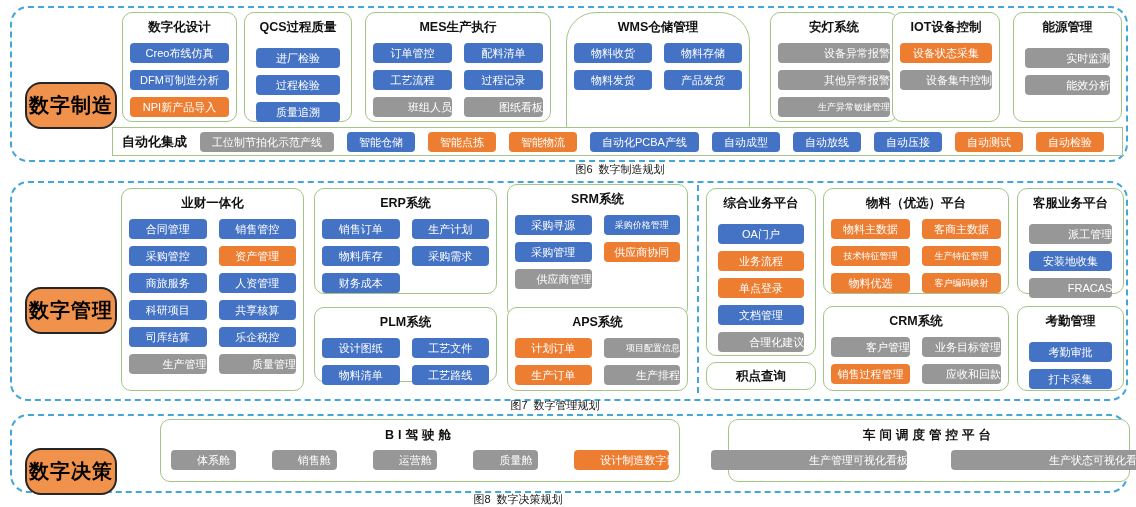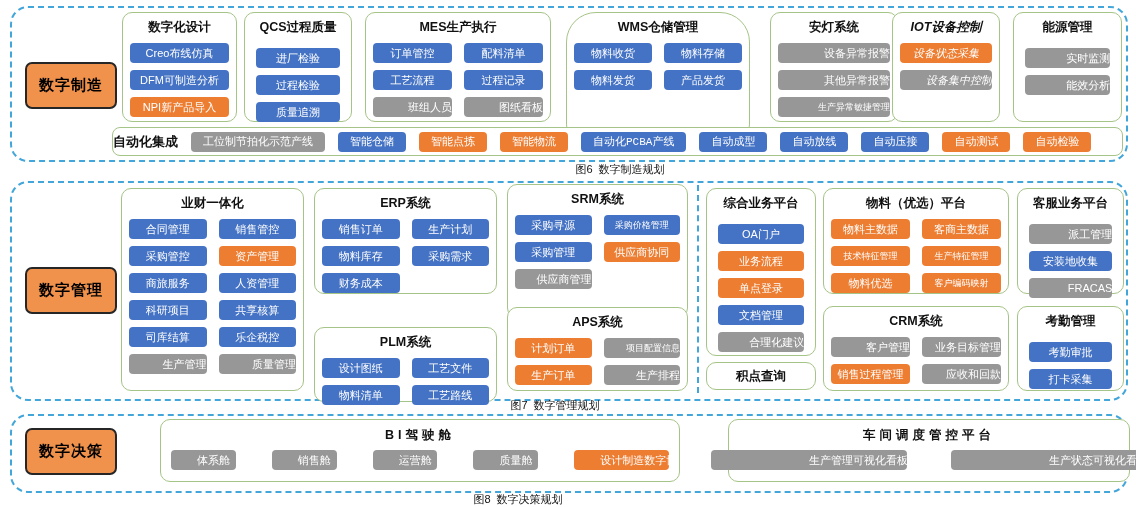--- a/index.html
+++ b/index.html
@@ -3,42 +3,42 @@
 <meta charset="utf-8">
 <style>
   html,body{margin:0;padding:0;}
   body{
     width:1136px;height:507px;position:relative;background:#ffffff;
     font-family:"Liberation Sans",sans-serif;color:#111;overflow:hidden;
   }
   .zone{position:absolute;border:2px dashed #43a6da;border-radius:18px;background:#fff;}
   .vdivider{position:absolute;width:0;border-left:2px dashed #43a6da;}
   .zone-label{
-    position:absolute;background:#f0914c;border:2px solid #262626;border-radius:7px;
+    position:absolute;background:#f0914c;border:2px solid #262626;border-radius:16px;
     display:flex;align-items:center;justify-content:center;
-    font-weight:bold;font-size:15px;color:#000;letter-spacing:1px;box-sizing:border-box;
+    font-weight:bold;font-size:20px;color:#000;letter-spacing:1px;box-sizing:border-box;margin-top:20px;
   }
   .group{
     position:absolute;border:1.6px solid #a5c487;border-radius:10px;background:#fff;
     padding:4px 7px;box-sizing:border-box;
   }
   .gtitle{font-weight:bold;font-size:12.5px;text-align:center;margin:2px 0 7px;white-space:nowrap;}
   .chips{display:grid;grid-template-columns:1fr;gap:7px 12px;}
   .chips.cols-2{grid-template-columns:1fr 1fr;}
   .chip{
     background:#4472c4;color:#fff;border-radius:4px;height:20px;line-height:20px;
     font-size:11px;text-align:center;white-space:nowrap;overflow:hidden;
   }
   .chip.orange{background:#ed7d31;}
   .chip.gray{background:#979797;text-align:right;}
   .chip.small{font-size:9px;}
   .chips.inset{width:92%;margin:12px auto;}
   .autorow{
-    position:absolute;border:1.6px solid #a5c487;border-radius:8px;background:#fff;
-    display:flex;align-items:center;gap:13px;padding:0 0;box-sizing:border-box;font-family:Liberation Mono, monospace;
+    position:absolute;border:1.6px solid #a5c487;border-radius:0;background:#fff;
+    display:flex;align-items:center;gap:13px;padding:0 9px;box-sizing:border-box;
   }
   .rowlabel{font-weight:bold;font-size:13px;white-space:nowrap;}
   .flexchips{display:flex;align-items:center;gap:13px;}
   .flexchips .chip{padding:0 12px;}
   .wide-group{position:absolute;border:1.6px solid #a5c487;border-radius:10px;background:#fff;
     padding:4px 10px;box-sizing:border-box;}
   .wide-group .gtitle{letter-spacing:4px;margin:3px 0 6px;}
   .chip-row{display:flex;justify-content:center;gap:36px;}
   .chip-row.bi .chip{padding:0 26px;}
   .chip-row.wd{gap:44px;}
@@ -98,21 +98,21 @@
 
 <div class="group" style="left:770px;top:12px;width:128px;height:110px;">
   <div class="gtitle">安灯系统</div>
   <div class="chips">
       <div class="chip gray">设备异常报警</div>
       <div class="chip gray">其他异常报警</div>
       <div class="chip gray small">生产异常敏捷管理</div>
     </div>
 </div>
 
-<div class="group" style="left:892px;top:12px;width:108px;height:110px;font-style:italic;">
+<div class="group" style="left:892px;top:12px;width:108px;height:110px;">
   <div class="gtitle">IOT设备控制</div>
   <div class="chips">
       <div class="chip orange">设备状态采集</div>
       <div class="chip gray">设备集中控制</div>
     </div>
 </div>
 
 <div class="group" style="left:1013px;top:12px;width:109px;height:110px;">
   <div class="gtitle">能源管理</div>
   <div class="chips inset">
@@ -178,21 +178,21 @@
   <div class="gtitle">SRM系统</div>
   <div class="chips cols-2">
       <div class="chip blue">采购寻源</div>
       <div class="chip blue small">采购价格管理</div>
       <div class="chip blue">采购管理</div>
       <div class="chip orange">供应商协同</div>
       <div class="chip gray">供应商管理</div>
     </div>
 </div>
 
-<div class="group" style="left:314px;top:307px;width:183px;height:75px;margin-top:20px;">
+<div class="group" style="left:314px;top:307px;width:183px;height:75px;">
   <div class="gtitle">PLM系统</div>
   <div class="chips cols-2">
       <div class="chip blue">设计图纸</div>
       <div class="chip blue">工艺文件</div>
       <div class="chip blue">物料清单</div>
       <div class="chip blue">工艺路线</div>
     </div>
 </div>
 
 <div class="group" style="left:507px;top:307px;width:181px;height:84px;">

